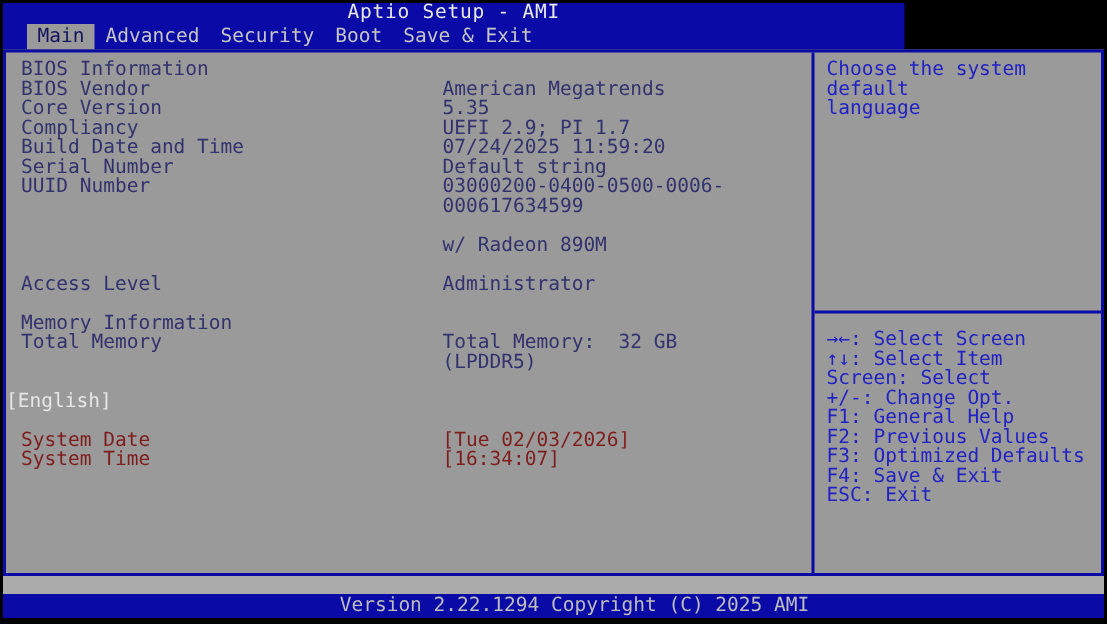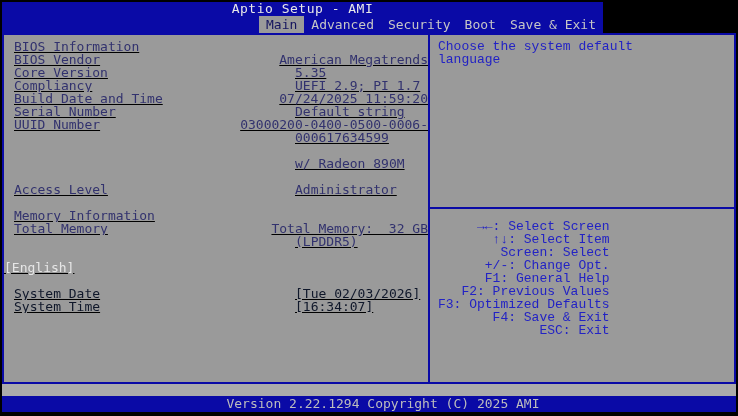--- a/index.html
+++ b/index.html
@@ -14,52 +14,52 @@
 
   
   .header {
     position: absolute; left: 2px; top: 2px; width: 601px; height: 31px;
     background: #0a0aa6;
   }
   .title-bar {
     height: 14px; line-height: 14px; text-align: center;
     color: #e8e8e8; letter-spacing: 0.5px;
   }
-  .tabs { display: flex; margin-left: 16px; height: 17px; justify-content: flex-end; }
+  .tabs { display: flex; margin-left: 16px; height: 17px; }
   .tab {
     height: 17px; line-height: 17px; padding: 0 7px;
     color: #c6c6c6; white-space: pre; cursor: default;
   }
   .tab.active { background: #9a9a9a; color: #14145e; }
 
   
   .panel {
     position: absolute; left: 2px; top: 33px; width: 734px; height: 351px;
     background: #9a9a9a; border: 2px solid #0a0aa6;
     display: flex;
   }
-  .left-col { width: 424px; height: 100%; padding-top: 5px; text-decoration: underline; }
+  .left-col { width: 537px; height: 100%; padding-top: 5px; }
   .v-divider { width: 2px; height: 100%; background: #0a0aa6; }
-  .right-col { position: relative; flex: 1; height: 100%; font-family: Liberation Mono, monospace; }
+  .right-col { position: relative; flex: 1; height: 100%; }
 
   .row { height: 13px; line-height: 13px; display: flex; white-space: pre; }
   .row .lbl { padding-left: 10px; width: 291px; overflow: hidden; }
   .row.static { color: #32326e; }
-  .row.item { color: #0f172a; }
+  .row.item { color: #7f1d1d; }
   .row.selected { color: #e6e6e6; flex-direction: column; }
 
   .help-desc {
     position: absolute; left: 8px; top: 5px;
     color: #2222c4; line-height: 13px; white-space: pre-line;
   }
   .h-divider {
     position: absolute; left: 0; top: 172px; width: 100%; height: 2px;
     background: #0a0aa6;
   }
-  .keys { position: absolute; left: 8px; top: 185px; text-align: right; }
+  .keys { position: absolute; left: 8px; top: 185px; }
   .key-line { height: 13px; line-height: 13px; color: #2222c4; white-space: pre; }
 
   
   .gap-strip {
     position: absolute; left: 2px; top: 384px; width: 734px; height: 12px;
     background: #ababab;
   }
   .footer {
     position: absolute; left: 2px; top: 396px; width: 734px; height: 16px;
     background: #0a0aa6; color: #bdbdbd;

